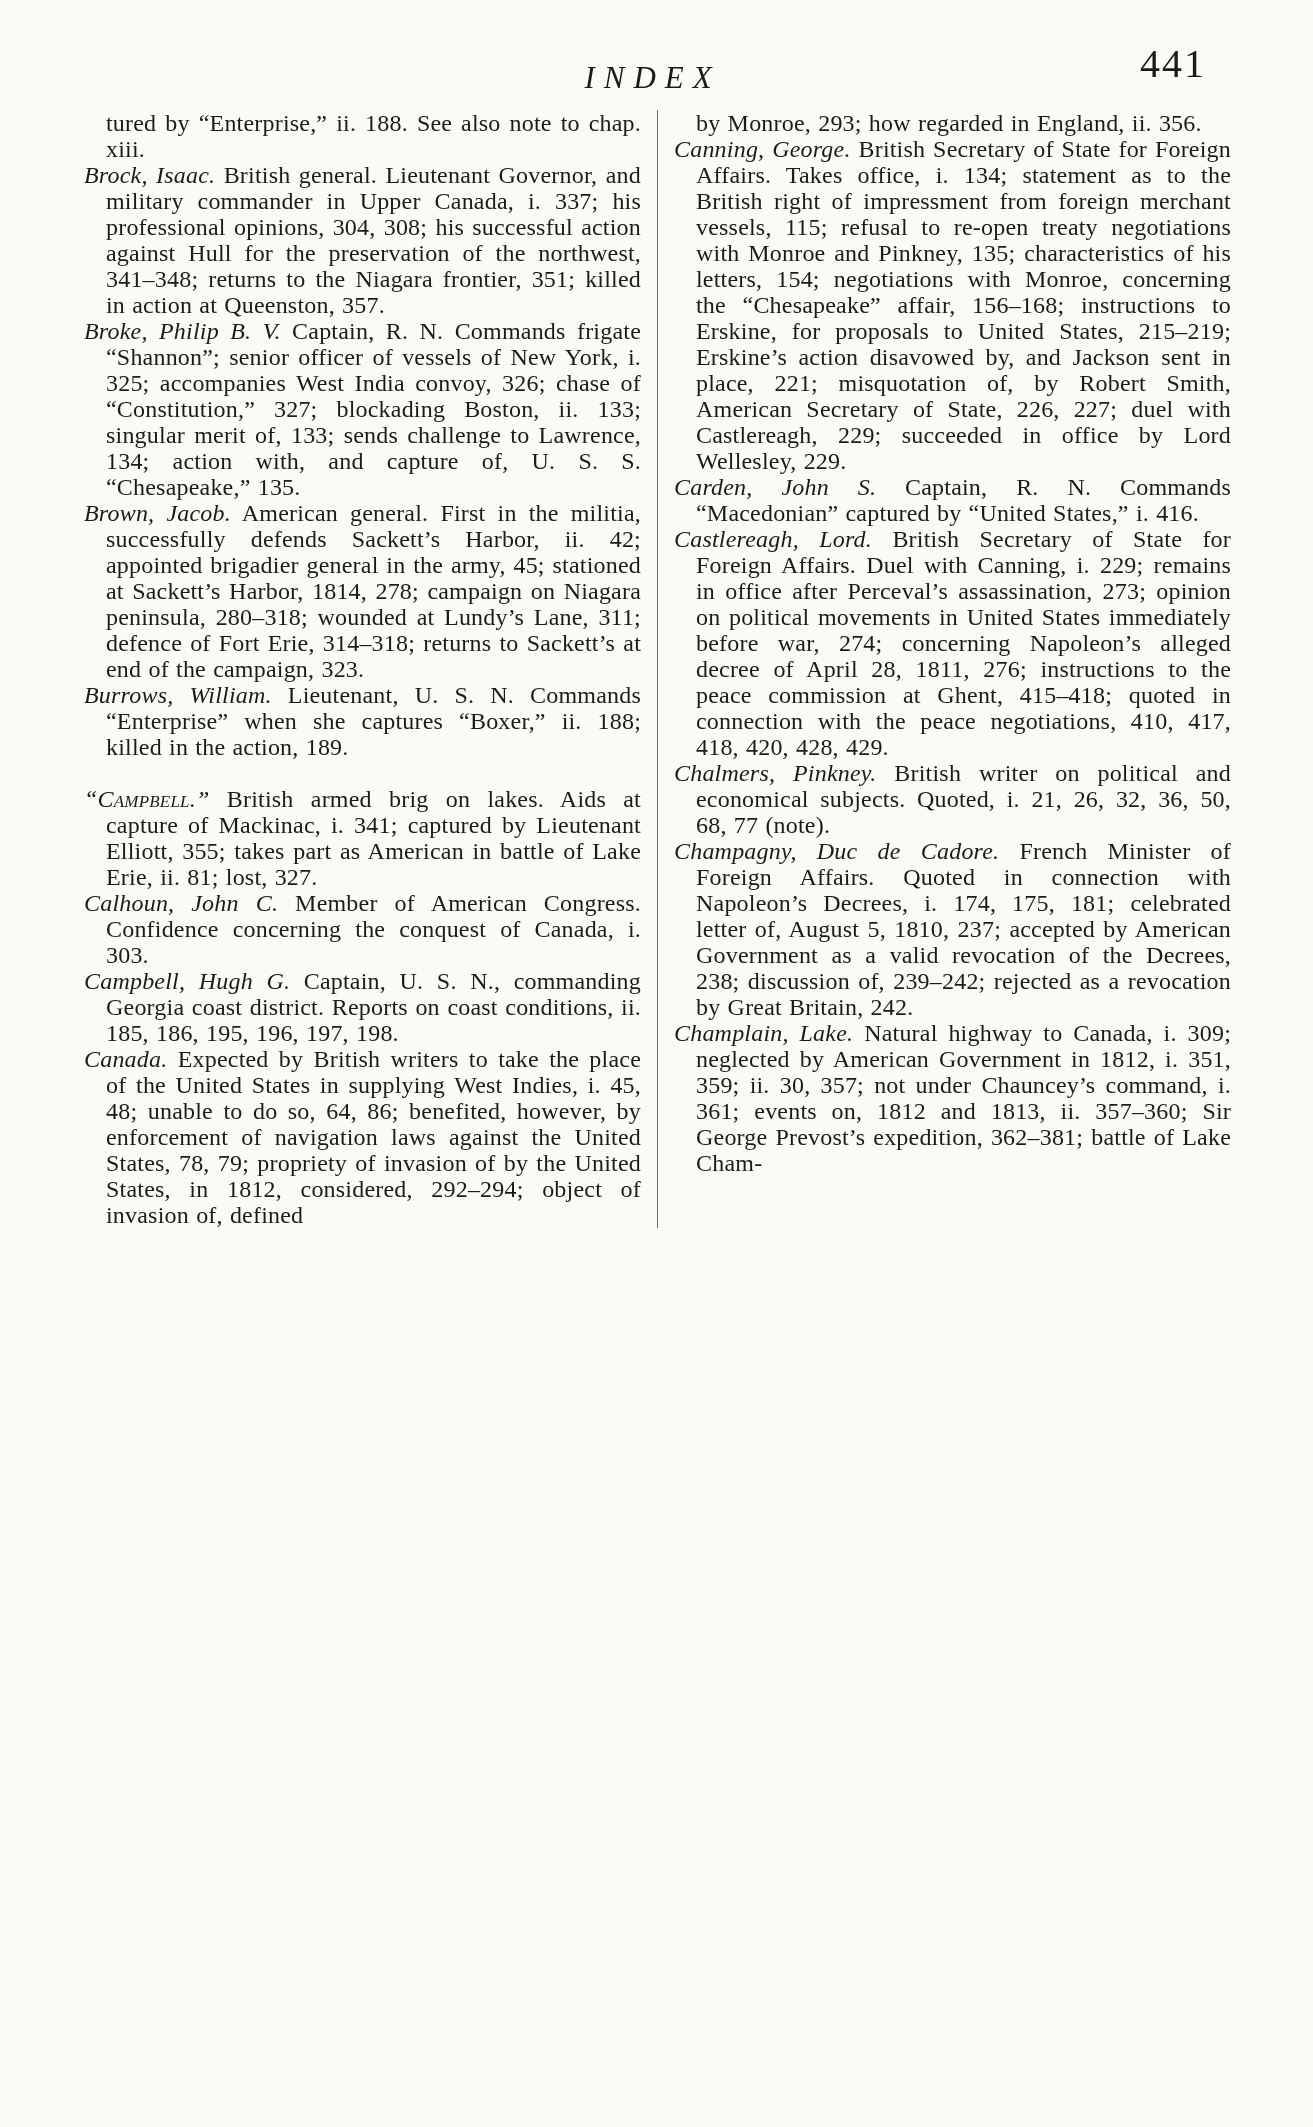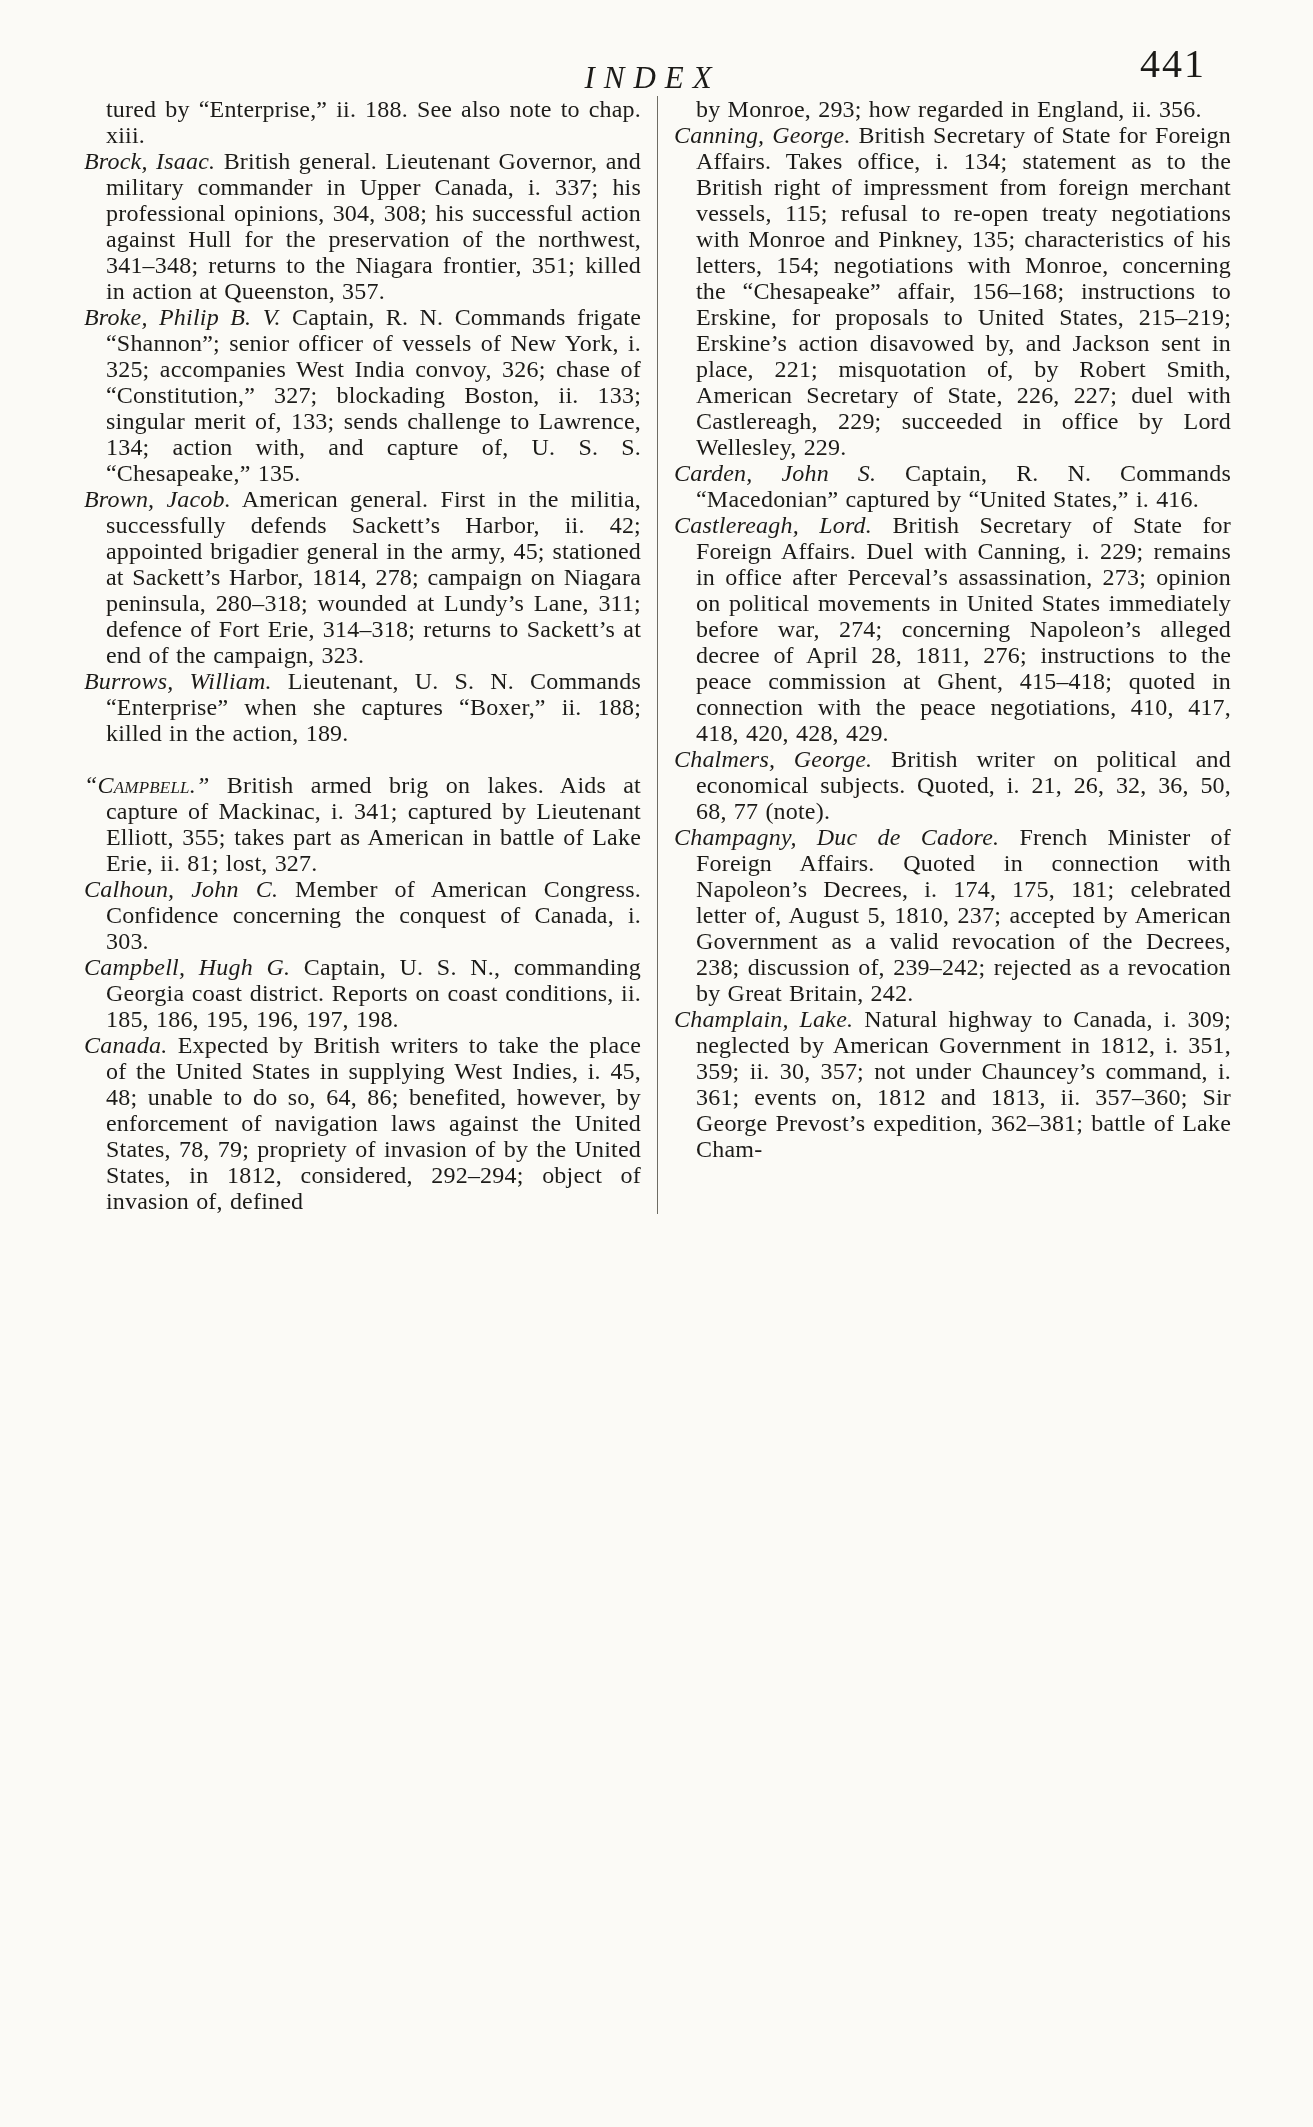--- a/index.html
+++ b/index.html
@@ -40,21 +40,21 @@
   }
   .page-number{
     position:absolute;
     right:26px;
     top:-4px;
     font-size:40px;
     letter-spacing:2px;
   }
   .columns{
     display:flex;
-    margin-top:0;
+    margin-top:14px;
     align-items:stretch;
   }
   .column{
     width:557px;
     flex:0 0 557px;
   }
   .column-rule{
     flex:0 0 1px;
     width:1px;
     background:var(--divider);
@@ -103,19 +103,19 @@
           <p class="entry"><span class="term">Calhoun, John C.</span> Member of American Congress. Confidence concerning the conquest of Canada, i. 303.</p>
           <p class="entry"><span class="term">Campbell, Hugh G.</span> Captain, U. S. N., commanding Georgia coast district. Reports on coast conditions, ii. 185, 186, 195, 196, 197, 198.</p>
           <p class="entry"><span class="term">Canada.</span> Expected by British writers to take the place of the United States in supplying West Indies, i. 45, 48; unable to do so, 64, 86; benefited, however, by enforcement of navigation laws against the United States, 78, 79; propriety of invasion of by the United States, in 1812, considered, 292–294; object of invasion of, defined</p>
         </section>
       <div class="column-rule"></div>
       <section class="column" id="col-right">
           <p class="entry continuation">by Monroe, 293; how regarded in England, ii. 356.</p>
           <p class="entry"><span class="term">Canning, George.</span> British Secretary of State for Foreign Affairs. Takes office, i. 134; statement as to the British right of impressment from foreign merchant vessels, 115; refusal to re-open treaty negotiations with Monroe and Pinkney, 135; characteristics of his letters, 154; negotiations with Monroe, concerning the “Chesapeake” affair, 156–168; instructions to Erskine, for proposals to United States, 215–219; Erskine’s action disavowed by, and Jackson sent in place, 221; misquotation of, by Robert Smith, American Secretary of State, 226, 227; duel with Castlereagh, 229; succeeded in office by Lord Wellesley, 229.</p>
           <p class="entry"><span class="term">Carden, John S.</span> Captain, R. N. Commands “Macedonian” captured by “United States,” i. 416.</p>
           <p class="entry"><span class="term">Castlereagh, Lord.</span> British Secretary of State for Foreign Affairs. Duel with Canning, i. 229; remains in office after Perceval’s assassination, 273; opinion on political movements in United States immediately before war, 274; concerning Napoleon’s alleged decree of April 28, 1811, 276; instructions to the peace commission at Ghent, 415–418; quoted in connection with the peace negotiations, 410, 417, 418, 420, 428, 429.</p>
-          <p class="entry"><span class="term">Chalmers, George.</span> British writer on political and economical subjects. Quoted, i. 21, 26, 32, 36, 50, 68, 77 (note).</p>
+          <p class="entry"><span class="term">Chalmers, Pinkney.</span> British writer on political and economical subjects. Quoted, i. 21, 26, 32, 36, 50, 68, 77 (note).</p>
           <p class="entry"><span class="term">Champagny, Duc de Cadore.</span> French Minister of Foreign Affairs. Quoted in connection with Napoleon’s Decrees, i. 174, 175, 181; celebrated letter of, August 5, 1810, 237; accepted by American Government as a valid revocation of the Decrees, 238; discussion of, 239–242; rejected as a revocation by Great Britain, 242.</p>
           <p class="entry"><span class="term">Champlain, Lake.</span> Natural highway to Canada, i. 309; neglected by American Government in 1812, i. 351, 359; ii. 30, 357; not under Chauncey’s command, i. 361; events on, 1812 and 1813, ii. 357–360; Sir George Prevost’s expedition, 362–381; battle of Lake Cham-</p>
         </section>
     </main>
   </div>
 </div>
 
 </body></html>

